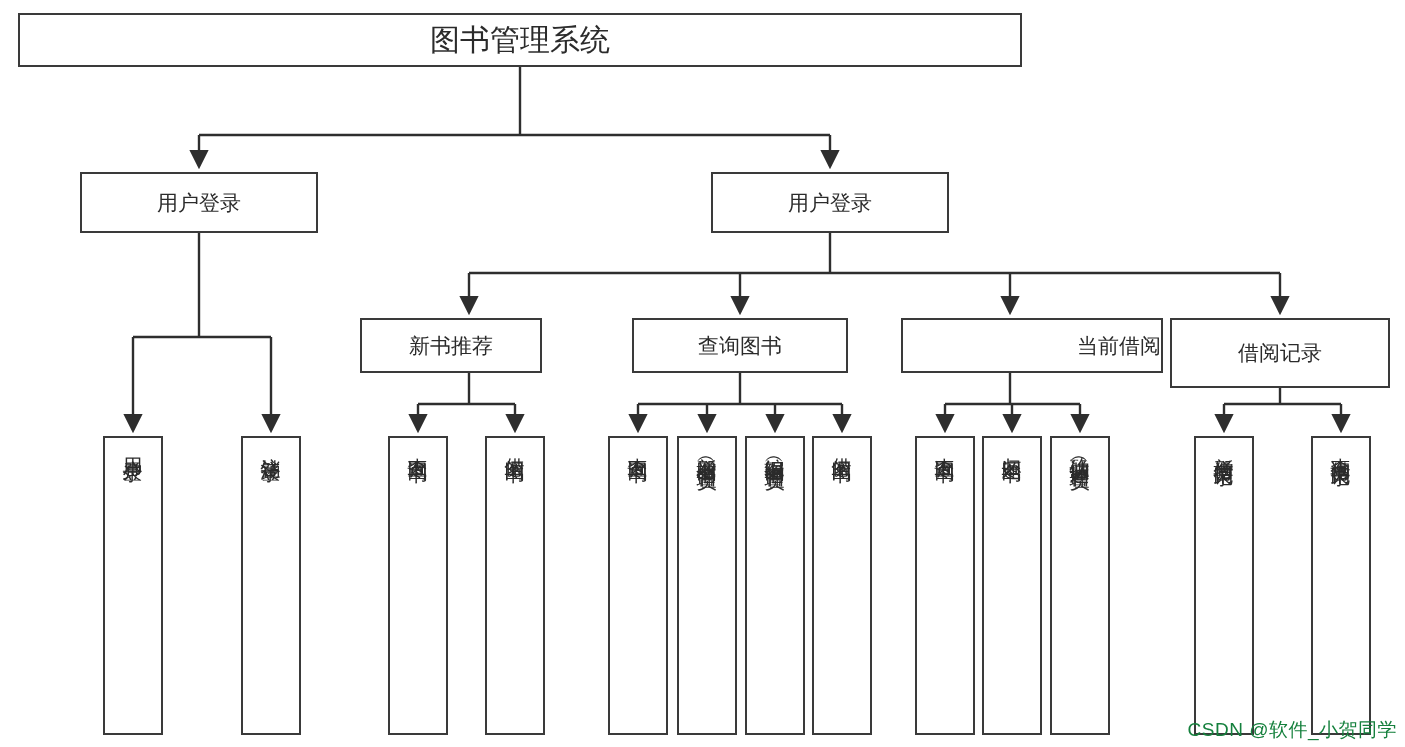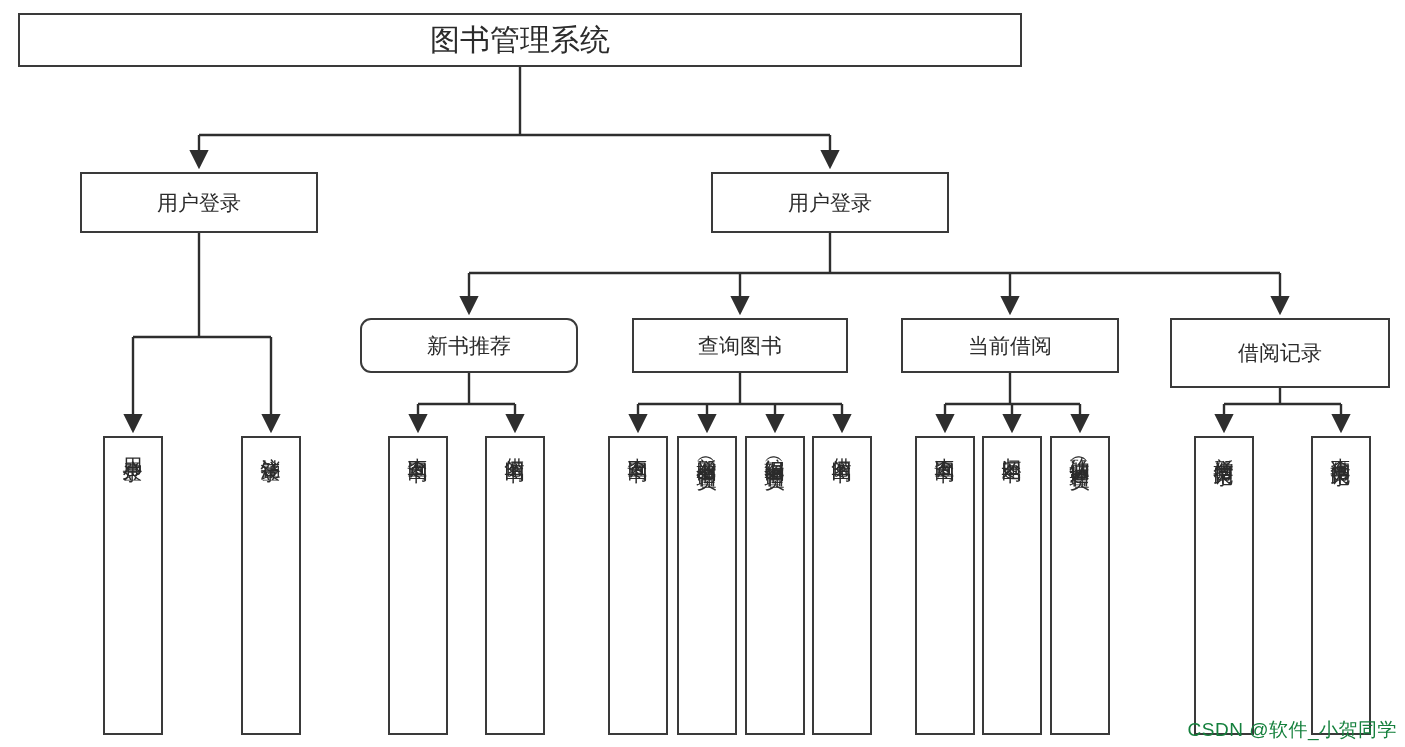--- a/index.html
+++ b/index.html
@@ -135,27 +135,27 @@
     <span class="node-label">图书管理系统</span>
   </div>
 
   <div class="node horiz" style="left:80px; top:172px; width:238px; height:61px;">
     <span class="node-label">用户登录</span>
   </div>
   <div class="node horiz" style="left:711px; top:172px; width:238px; height:61px;">
     <span class="node-label">用户登录</span>
   </div>
 
-  <div class="node horiz" style="left:360px; top:318px; width:218px; height:55px;border-radius:11px;">
+  <div class="node horiz" style="left:360px; top:318px; width:182px; height:55px;">
     <span class="node-label">新书推荐</span>
   </div>
   <div class="node horiz" style="left:632px; top:318px; width:216px; height:55px;">
     <span class="node-label">查询图书</span>
   </div>
-  <div class="node horiz" style="left:901px; top:318px; width:218px; height:55px;">
+  <div class="node horiz" style="left:901px; top:318px; width:262px; height:55px;justify-content:flex-end;">
     <span class="node-label">当前借阅</span>
   </div>
   <div class="node horiz" style="left:1170px; top:318px; width:220px; height:70px;">
     <span class="node-label">借阅记录</span>
   </div>
 
   <div class="node vert" style="left:103px; top:436px; width:60px; height:299px;">
     <span class="node-label">用户登录</span>
   </div>
   <div class="node vert" style="left:241px; top:436px; width:60px; height:299px;">

